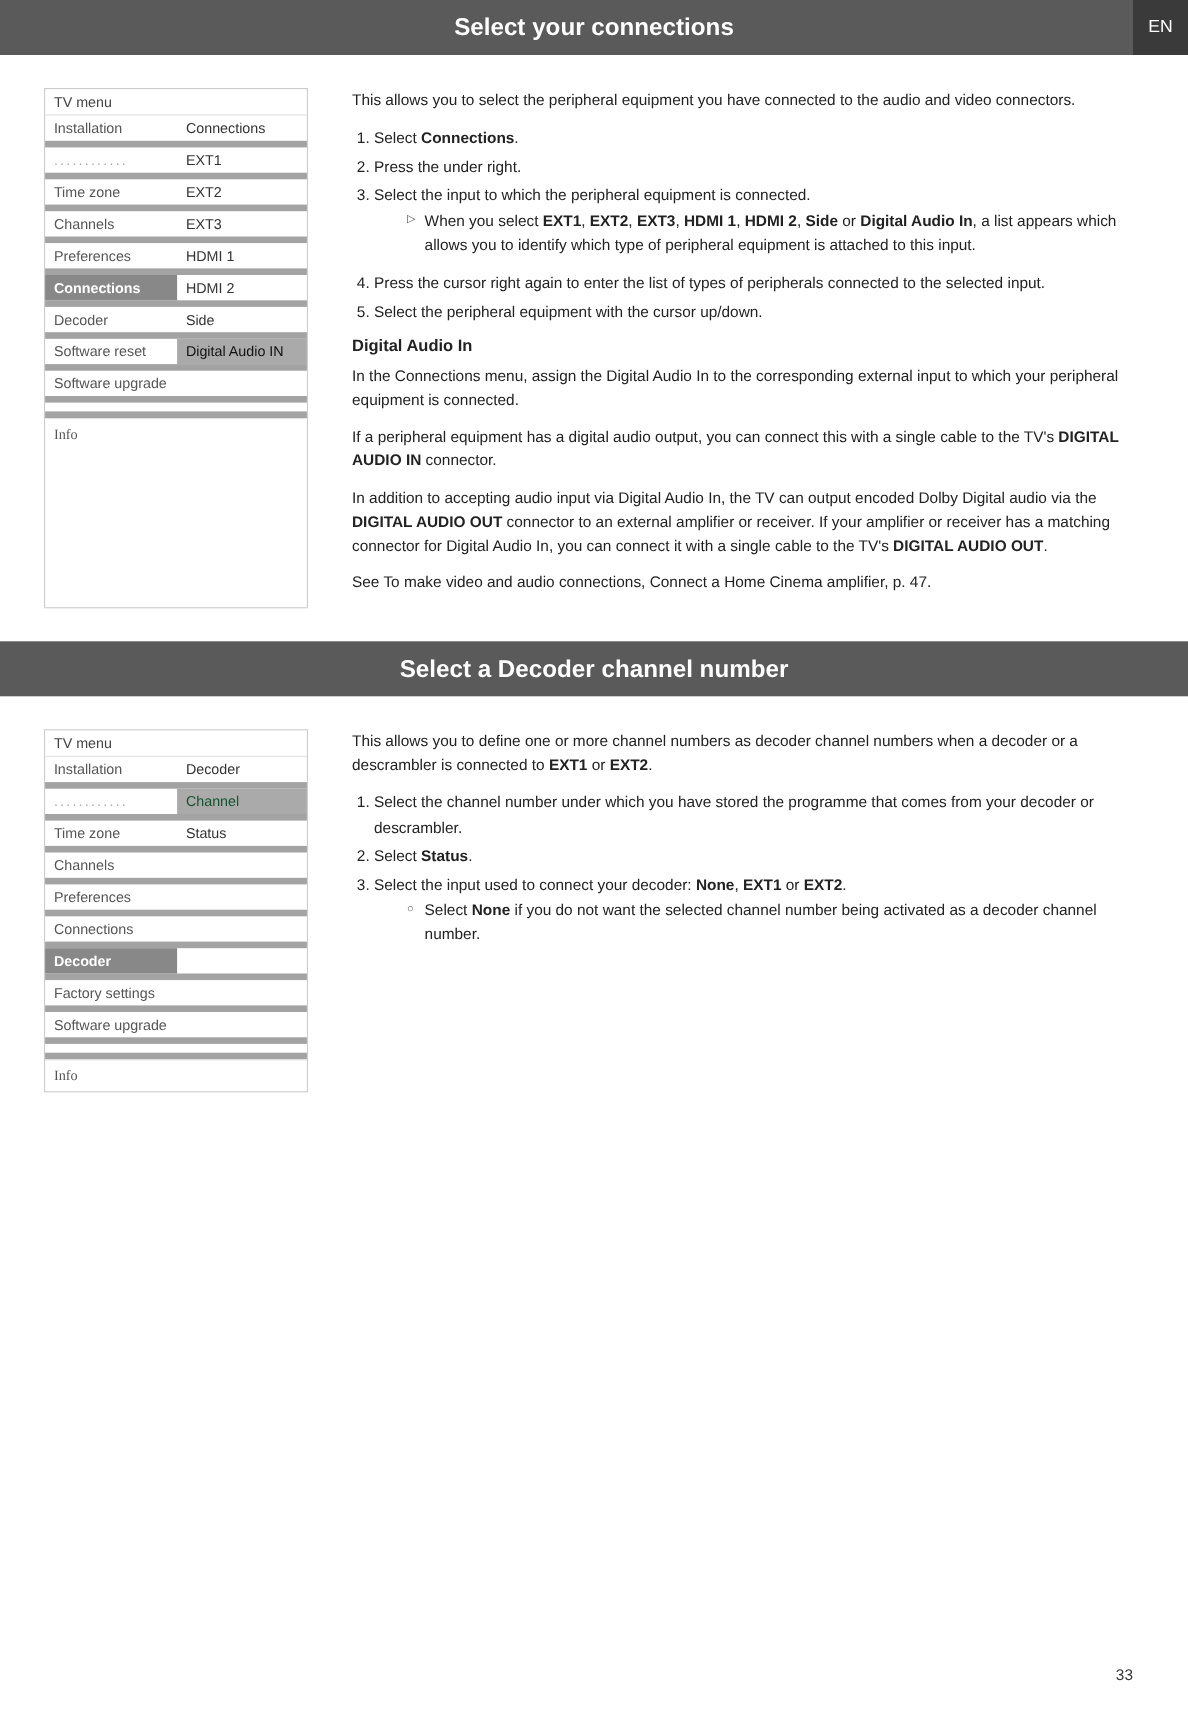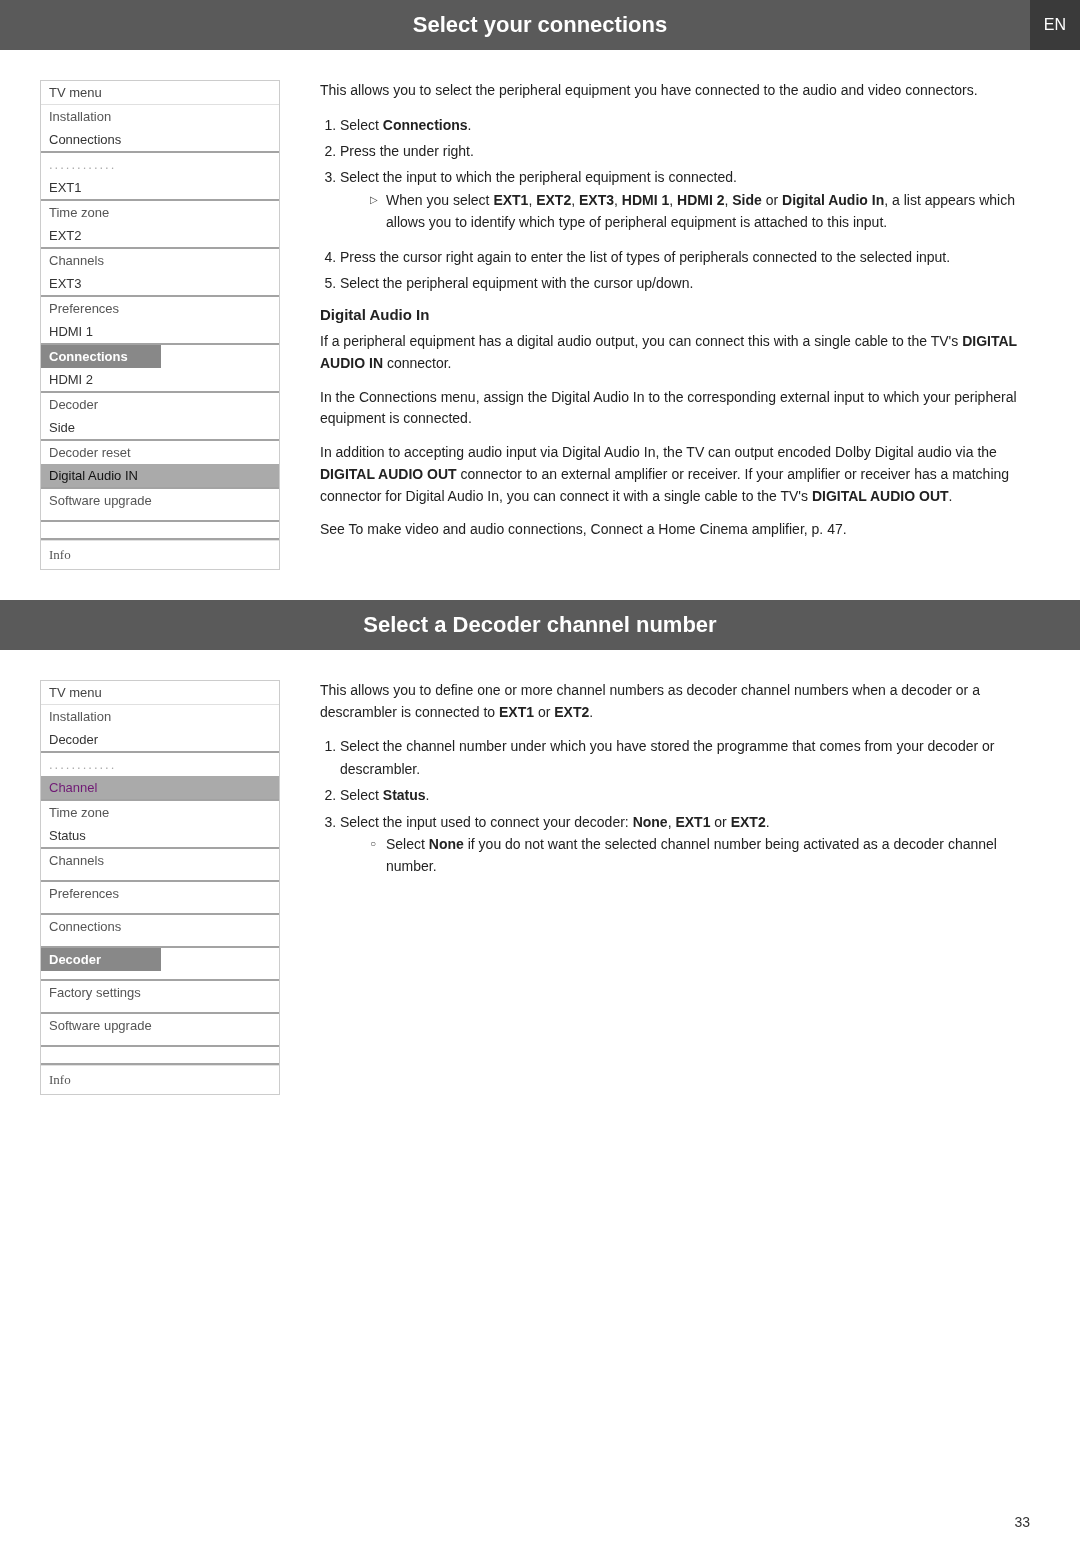--- a/index.html
+++ b/index.html
@@ -65,22 +65,22 @@
 
     .menu-panel .menu-title {
       font-size: 13px;
       padding: 4px 8px;
       color: #444;
       border-bottom: 1px solid #e0e0e0;
     }
 
     .menu-row {
       display: flex;
-      flex-direction: column;
-      border-bottom: 2px solid #a3a3a3;
+      flex-direction: row;
+      border-bottom: 6px solid #a3a3a3;
     }
 
     .menu-row:last-child {
       border-bottom: none;
     }
 
     .menu-left {
       width: 120px;
       padding: 4px 8px;
       color: #555;
@@ -230,21 +230,21 @@
         <div class="menu-left" style="background:#888;color:#fff;font-weight:bold;">Connections</div>
         <div class="menu-right">HDMI 2</div>
       </div>
 
       <div class="menu-row">
         <div class="menu-left">Decoder</div>
         <div class="menu-right">Side</div>
       </div>
 
       <div class="menu-row">
-        <div class="menu-left">Decoder reset</div>
+        <div class="menu-left">Software reset</div>
         <div class="menu-right" style="background:#aaa;color:#111;">Digital Audio IN</div>
       </div>
 
       <div class="menu-row">
         <div class="menu-left">Software upgrade</div>
         <div class="menu-right"></div>
       </div>
 
       <div class="menu-row">
         <div class="menu-left"></div>
@@ -262,22 +262,22 @@
         <li>Select the input to which the peripheral equipment is connected.
           <ul>
             <li>When you select <strong>EXT1</strong>, <strong>EXT2</strong>, <strong>EXT3</strong>, <strong>HDMI 1</strong>, <strong>HDMI 2</strong>, <strong>Side</strong> or <strong>Digital Audio In</strong>, a list appears which allows you to identify which type of peripheral equipment is attached to this input.</li>
           </ul>
         </li>
         <li>Press the cursor right again to enter the list of types of peripherals connected to the selected input.</li>
         <li>Select the peripheral equipment with the cursor up/down.</li>
       </ol>
 
       <div class="subsection-title">Digital Audio In</div>
+      <p>In the Connections menu, assign the Digital Audio In to the corresponding external input to which your peripheral equipment is connected.</p>
       <p>If a peripheral equipment has a digital audio output, you can connect this with a single cable to the TV's <strong>DIGITAL AUDIO IN</strong> connector.</p>
-      <p>In the Connections menu, assign the Digital Audio In to the corresponding external input to which your peripheral equipment is connected.</p>
       <p>In addition to accepting audio input via Digital Audio In, the TV can output encoded Dolby Digital audio via the <strong>DIGITAL AUDIO OUT</strong> connector to an external amplifier or receiver. If your amplifier or receiver has a matching connector for Digital Audio In, you can connect it with a single cable to the TV's <strong>DIGITAL AUDIO OUT</strong>.</p>
       <p>See To make video and audio connections, Connect a Home Cinema amplifier, p. 47.</p>
     </div>
   </div>
 
   <div class="section-gap"></div>
   <div class="section-header">
     <span>Select a Decoder channel number</span>
   </div>
 
@@ -286,21 +286,21 @@
     <div class="menu-panel">
       <div class="menu-title">TV menu</div>
 
       <div class="menu-row">
         <div class="menu-left">Installation</div>
         <div class="menu-right">Decoder</div>
       </div>
 
       <div class="menu-row">
         <div class="menu-left menu-dotted">............</div>
-        <div class="menu-right" style="background:#aaa;color:#701a75;">Channel</div>
+        <div class="menu-right" style="background:#aaa;color:#14532d;">Channel</div>
       </div>
 
       <div class="menu-row">
         <div class="menu-left">Time zone</div>
         <div class="menu-right">Status</div>
       </div>
 
       <div class="menu-row">
         <div class="menu-left">Channels</div>
         <div class="menu-right"></div>

